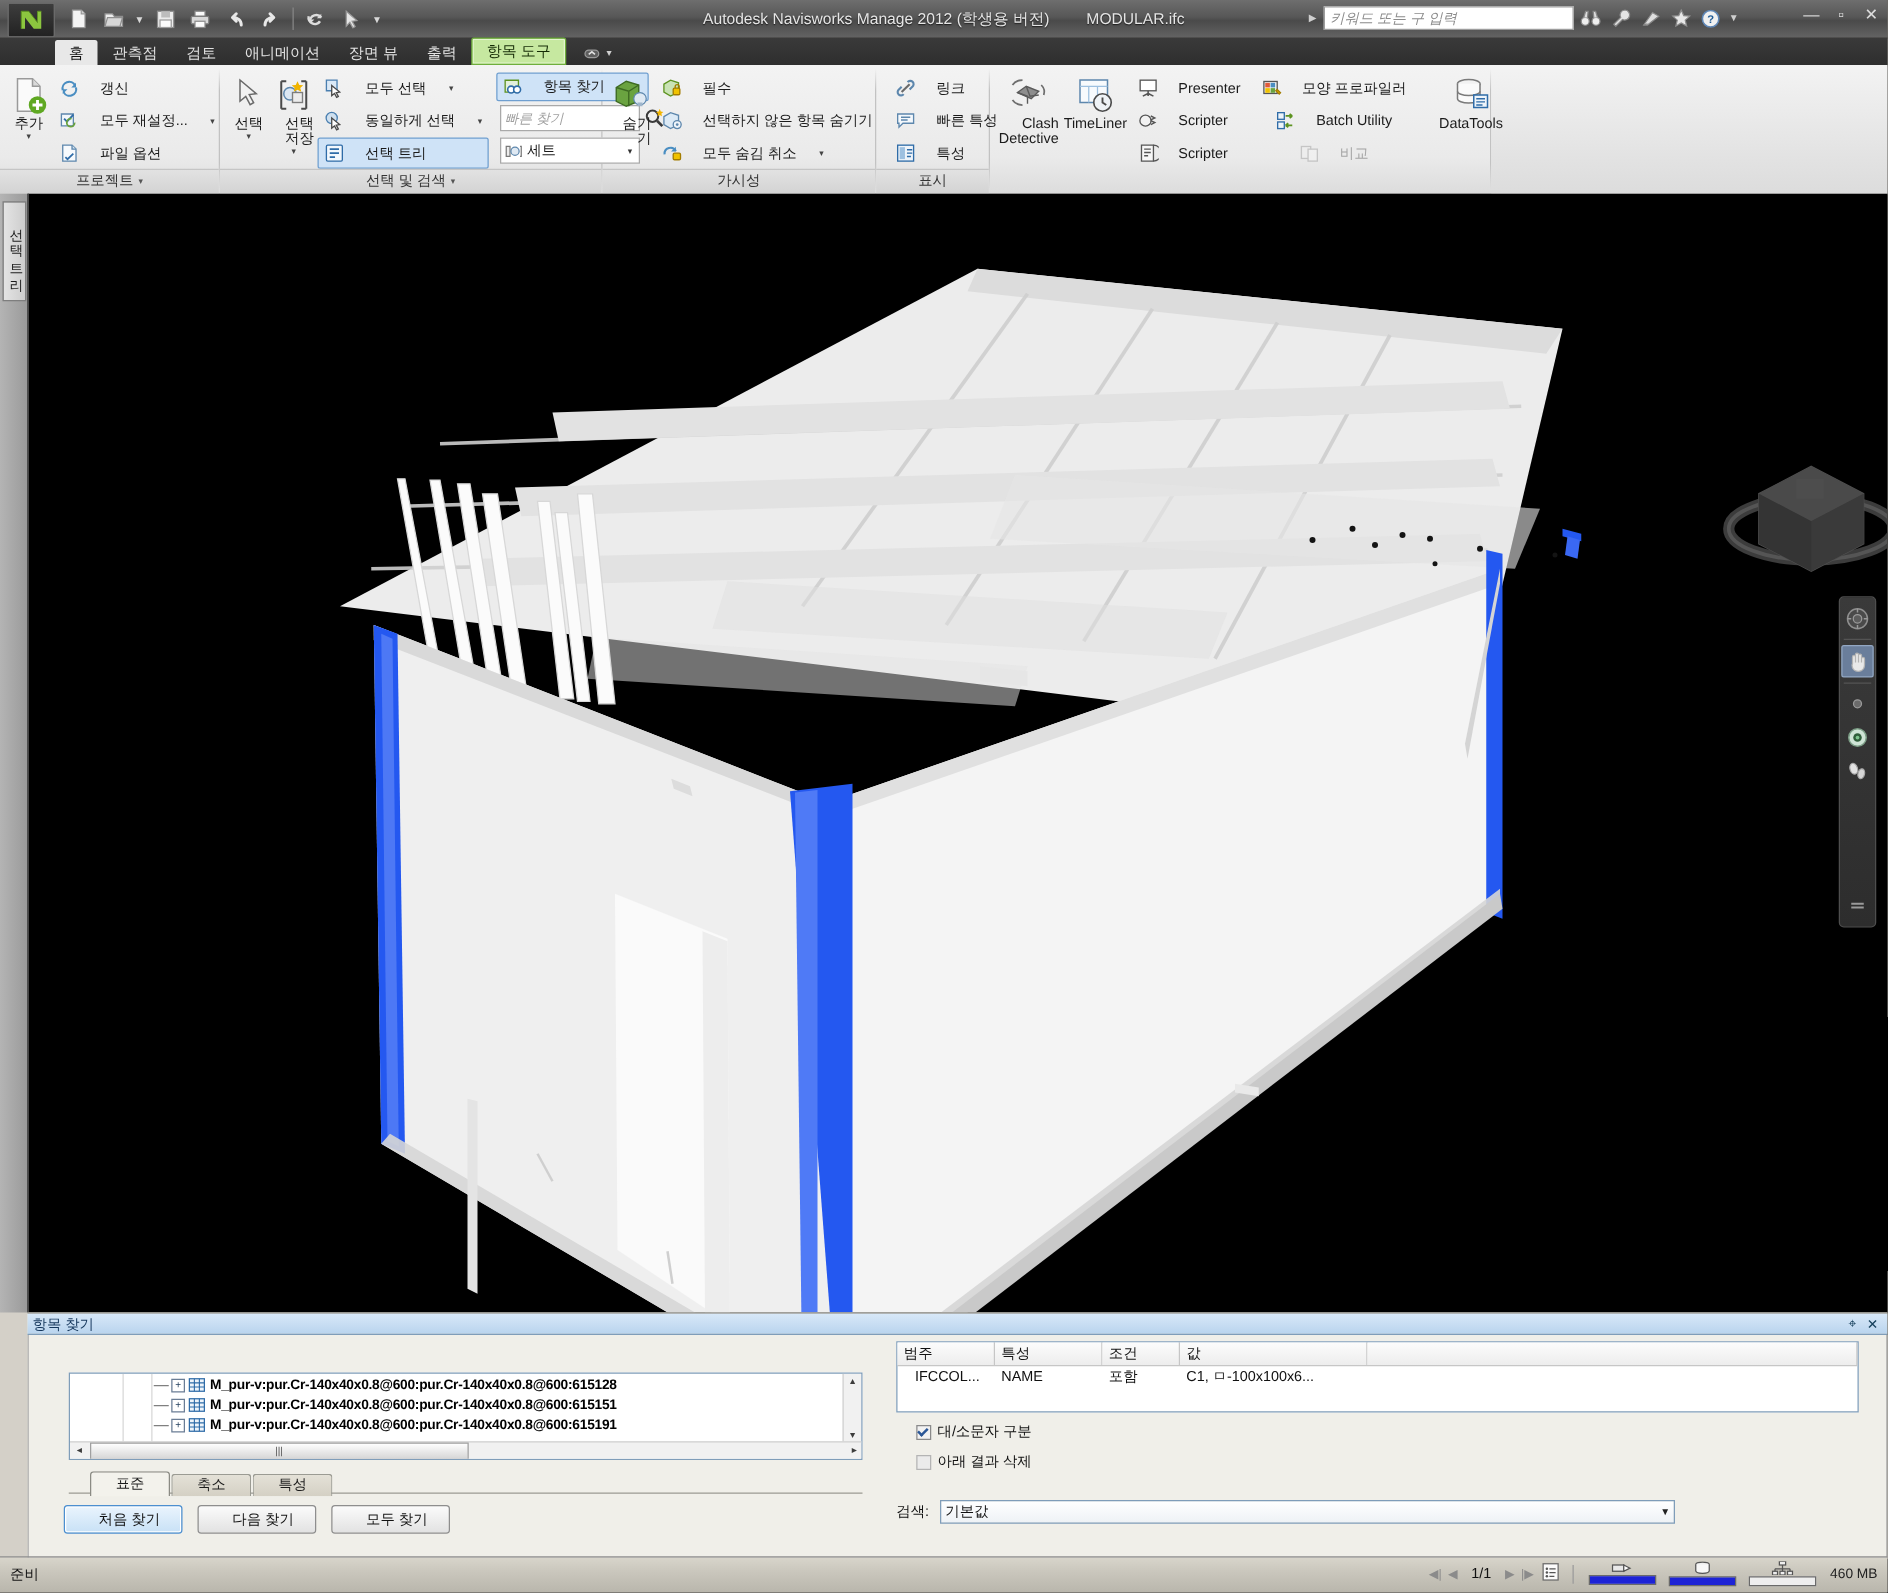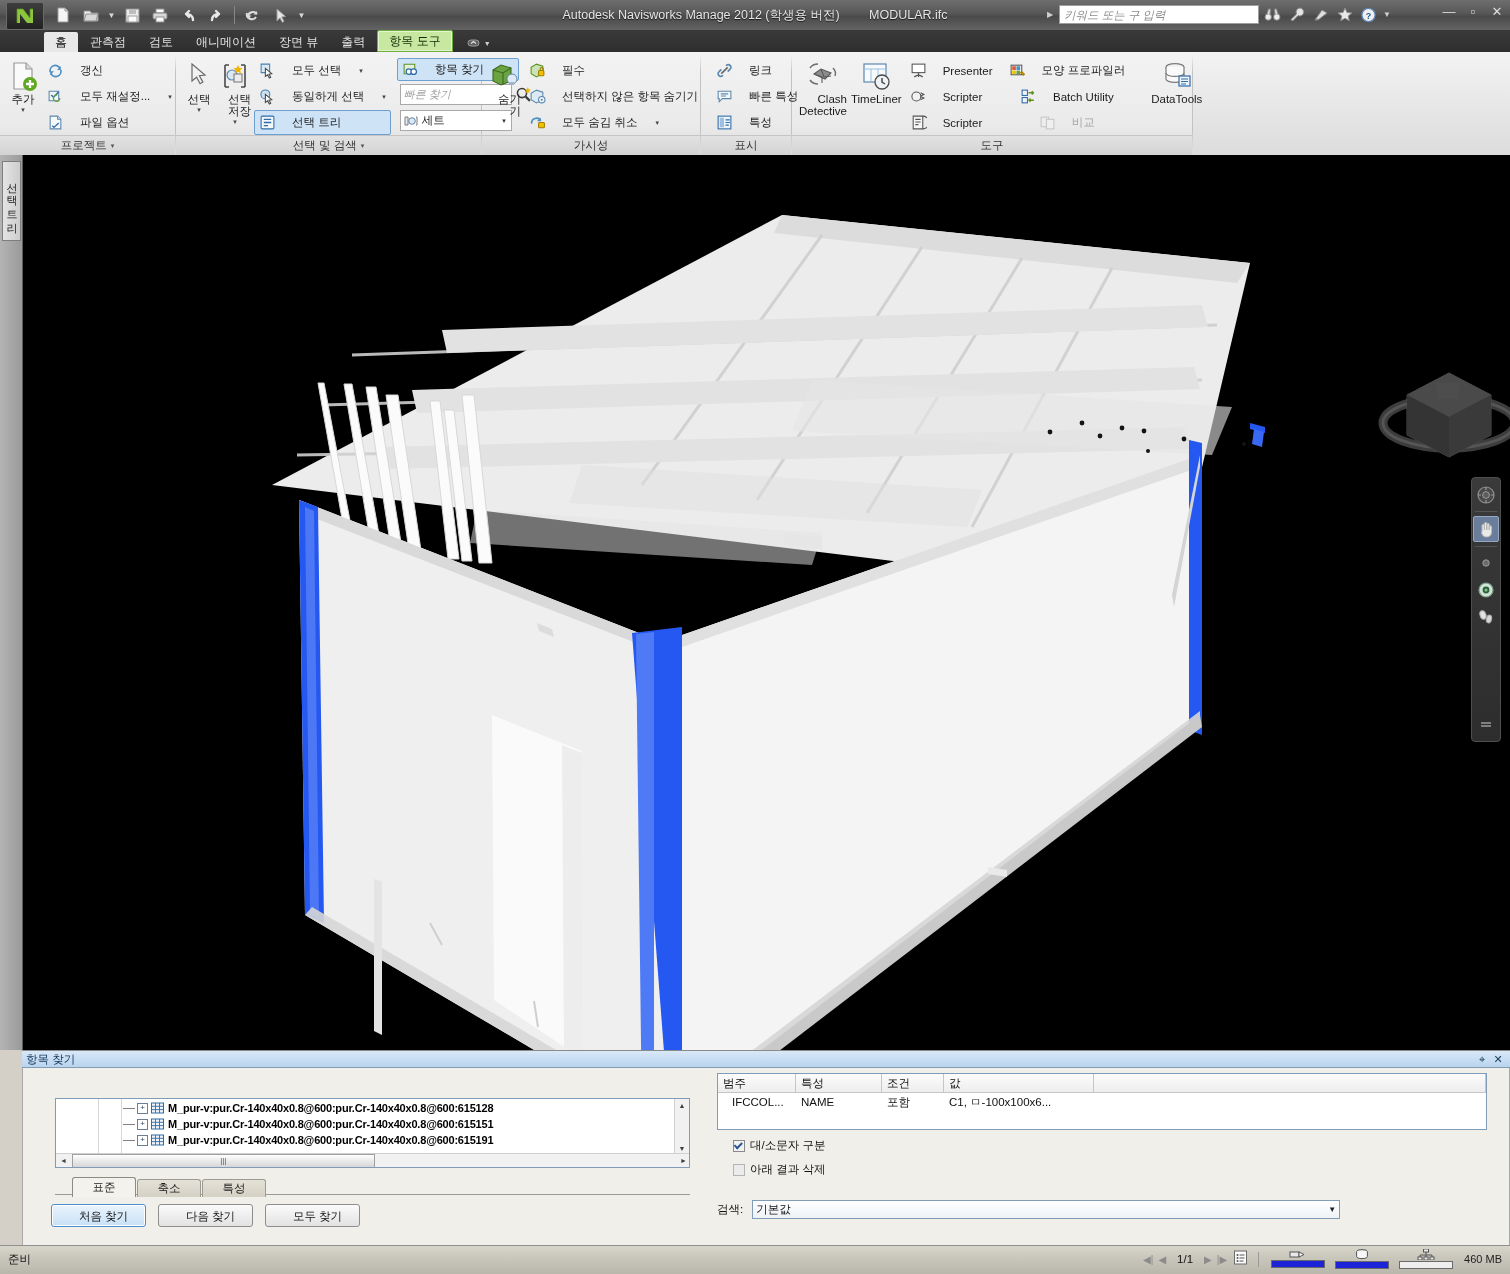--- a/index.html
+++ b/index.html
@@ -702,23 +702,20 @@
         <div class="bigbtn wide">
           <svg class="ico32" viewBox="0 0 32 32">
             <ellipse cx="14" cy="7" rx="9" ry="3.4" fill="#f2f2f2" stroke="#7a7a7a" stroke-width="1.2"></ellipse>
             <path d="M5 7v12c0 1.9 4 3.4 9 3.4s9-1.5 9-3.4V7" fill="#fafafa" stroke="#7a7a7a" stroke-width="1.2"></path>
             <path d="M5 13c0 1.9 4 3.4 9 3.4s9-1.5 9-3.4" fill="none" stroke="#7a7a7a" stroke-width="1.1"></path>
             <rect x="18" y="16" width="11" height="10" fill="#eef4fa" stroke="#2f6ca8" stroke-width="1.2"></rect>
             <path d="M20 19h7M20 21.5h7M20 24h5" stroke="#2f6ca8" stroke-width="1.1"></path>
           </svg>
           <div class="lbl">DataTools</div>
         </div>
-      </div>
-      <div class="gtitle">
-        <span>도구</span>
       </div>
     </div>
     <div class="gsep"></div>
     <div style="flex:1;background:linear-gradient(180deg,#f3f3f3,#dcdcdc);"></div>
   </div>
 
   <div class="leftdock">
     <div class="vtab">
       <span>선택 트리</span>
     </div>

